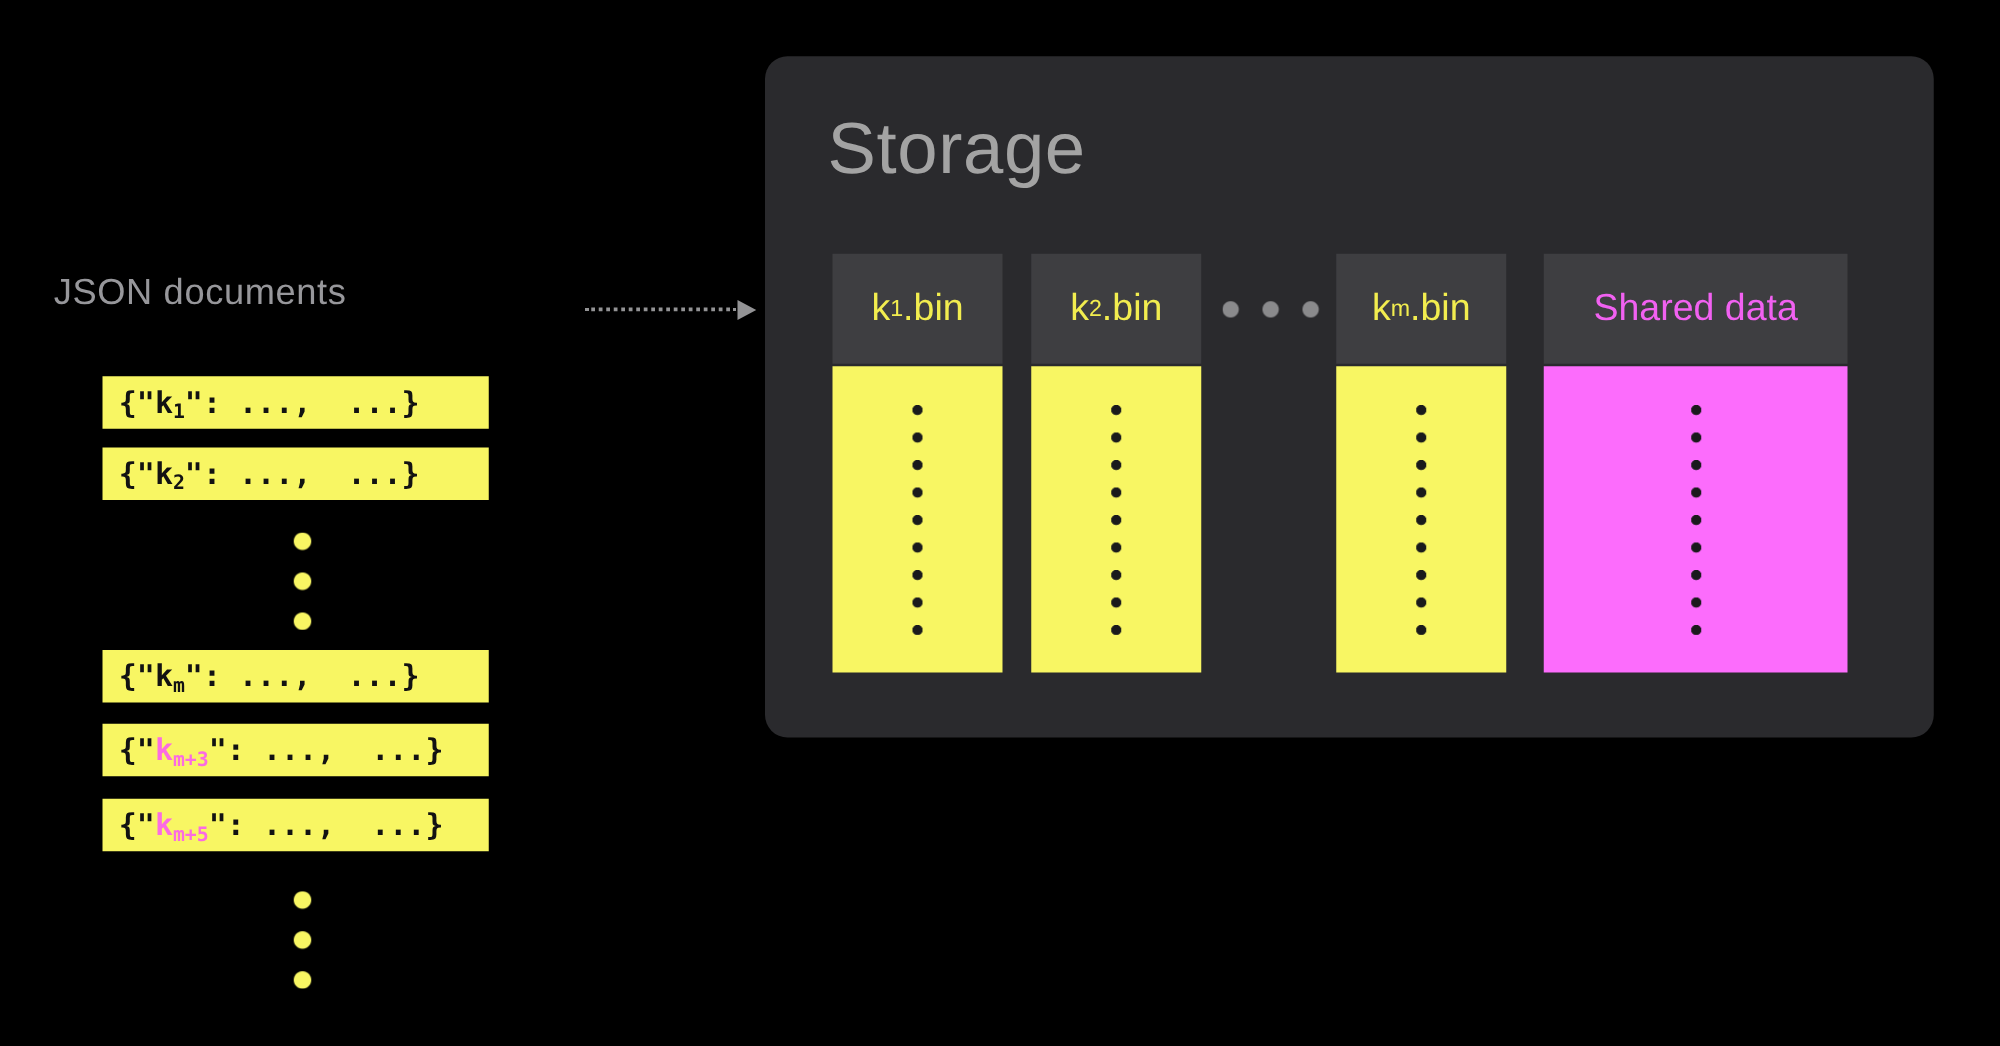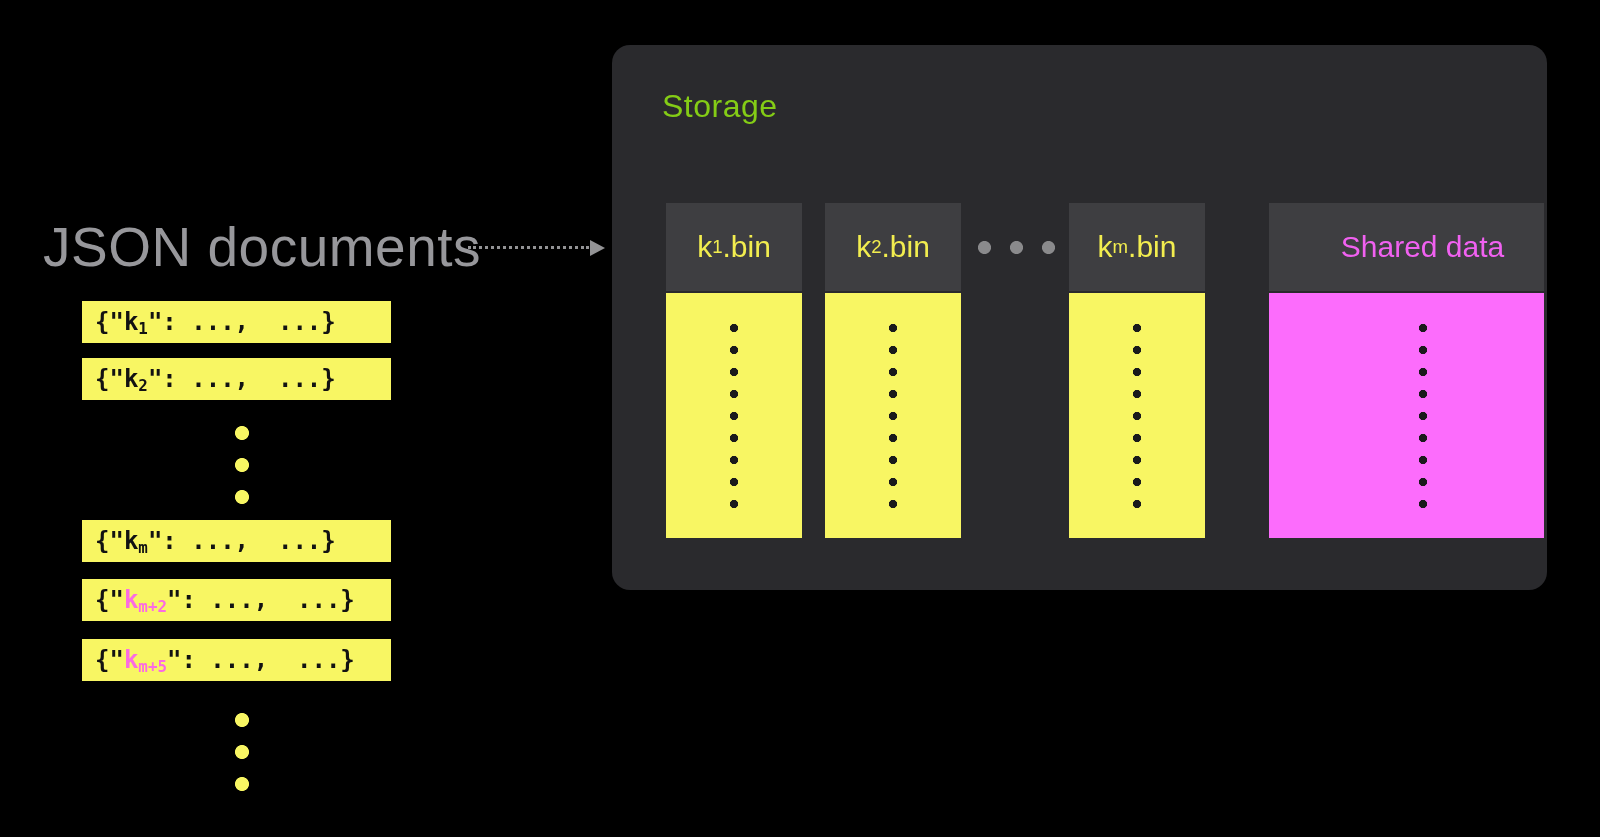--- a/index.html
+++ b/index.html
@@ -10,21 +10,21 @@
     background: #000000;
     overflow: hidden;
     font-family: "Liberation Sans", sans-serif;
   }
 
   
   .left-title {
     position: absolute;
     left: 43px;
     top: 220px;
-    font-size: 55px;
+    font-size: 29px;
     line-height: 1;
     color: #97979B;
     letter-spacing: 0.5px;
     white-space: nowrap;
     text-align: right;
   }
 
   .doc-bar {
     position: absolute;
     left: 82px;
@@ -100,23 +100,23 @@
     top: 45px;
     width: 935px;
     height: 545px;
     background: #2A2A2D;
     border-radius: 18px;
   }
   .panel-title {
     position: absolute;
     left: 50px;
     top: 45px;
-    font-size: 32px;
+    font-size: 58px;
     line-height: 1;
-    color: #84cc16;
+    color: #a3a3a3;
     letter-spacing: 0.5px;
   }
 
   .col-head {
     position: absolute;
     top: 158px;
     height: 88px;
     background: #3E3E41;
     display: flex;
     align-items: center;
@@ -132,21 +132,21 @@
   .col-body {
     position: absolute;
     top: 248px;
     height: 245px;
     display: flex;
     justify-content: center;
   }
   .c1 { left: 54px;  width: 136px; }
   .c2 { left: 213px; width: 136px; }
   .c3 { left: 457px; width: 136px; }
-  .c4 { left: 657px; width: 243px; padding-left: 32px; }
+  .c4 { left: 623px; width: 243px; }
 
   .yellow-text  { color: #F2ED4F; }
   .magenta-text { color: #F161F1; }
   .yellow-body  { background: #F8F663; }
   .magenta-body { background: #FC6CFC; }
 
   .col-dots {
     margin-top: 31px;
     width: 8px;
     height: 184px;
@@ -184,21 +184,21 @@
   <div class="doc-bar bar-2">
     <span class="code"><span>{"</span><span>k</span><sub>2</sub><span>": ...,  ...}</span></span>
   </div>
 
   <div class="v-ellipsis ve-top"></div>
 
   <div class="doc-bar bar-3">
     <span class="code"><span>{"</span><span>k</span><sub>m</sub><span>": ...,  ...}</span></span>
   </div>
   <div class="doc-bar bar-4">
-    <span class="code"><span>{"</span><span class="hl">k</span><sub class="hl">m+2</sub><span>": ...,  ...}</span></span>
+    <span class="code"><span>{"</span><span class="hl">k</span><sub class="hl">m+3</sub><span>": ...,  ...}</span></span>
   </div>
   <div class="doc-bar bar-5">
     <span class="code"><span>{"</span><span class="hl">k</span><sub class="hl">m+5</sub><span>": ...,  ...}</span></span>
   </div>
 
   <div class="v-ellipsis ve-bottom"></div>
 
   <div class="panel">
     <div class="panel-title">Storage</div>
 

